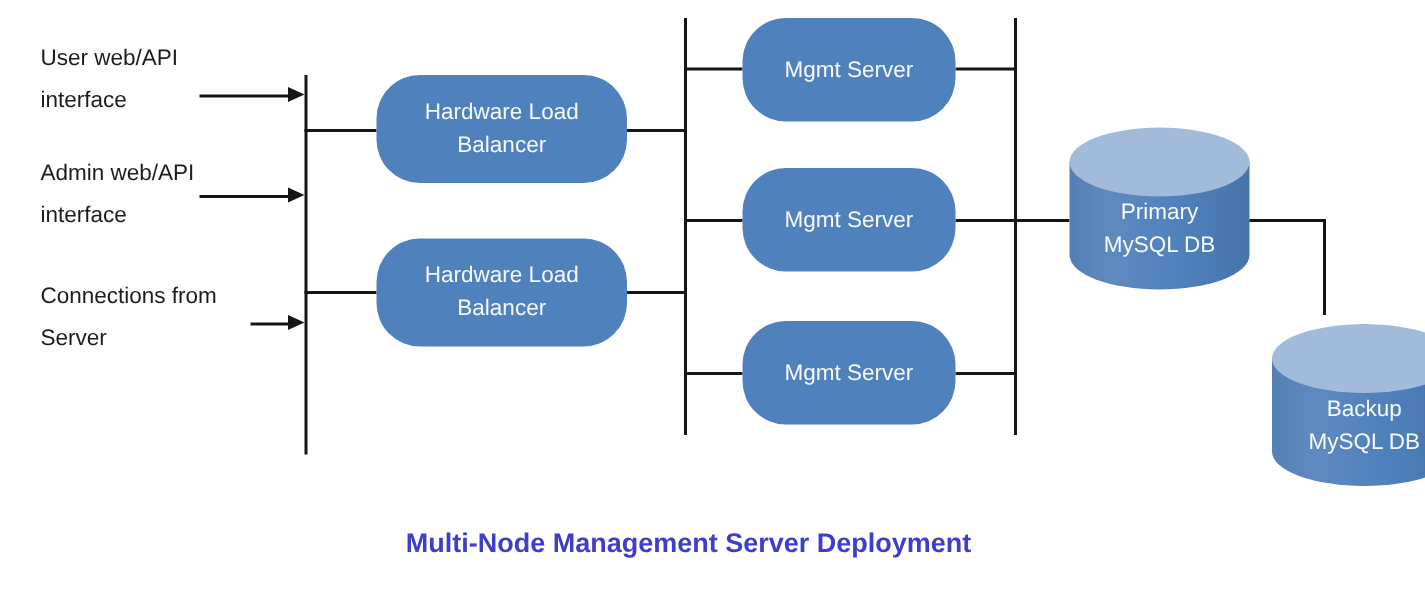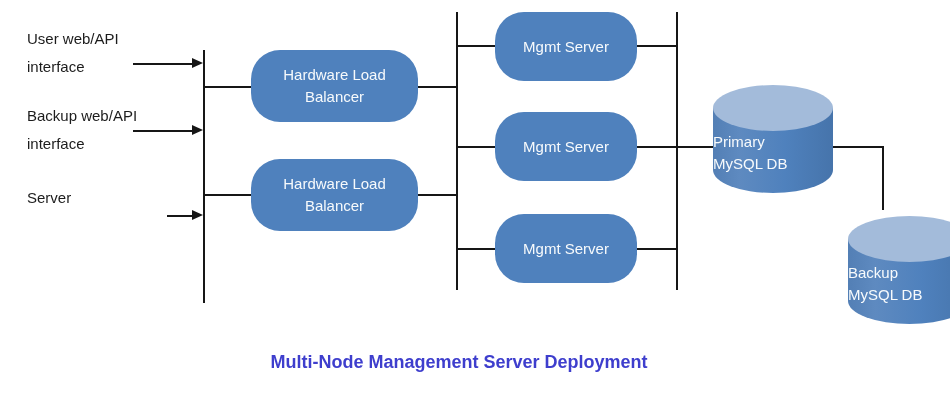--- a/index.html
+++ b/index.html
@@ -88,20 +88,21 @@
   }
   .cyl-label {
     position: absolute;
     left: 0;
     right: 0;
     top: 46px;
     z-index: 3;
     color: #f7fafc;
     font-size: 15px;
     line-height: 22px;
+    text-align: center;
   }
   
   .diagram-title {
     position: absolute;
     left: -16px;
     top: 352px;
     width: 950px;
     text-align: center;
     font-size: 18px;
     font-weight: bold;
@@ -111,24 +112,25 @@
 </head>
 <body>
 
 <div id="canvas">
 
   <div class="input-label" style="top:25px;">
     <div>User web/API</div>
     <div>interface</div>
   </div>
   <div class="input-label" style="top:102px;">
-    <div>Backup web/API</div>
+    <div>Admin web/API</div>
     <div>interface</div>
   </div>
   <div class="input-label" style="top:184px;">
+    <div>Connections from</div>
     <div>Server</div>
   </div>
 
   <div class="arrow-line" style="top:63px;  left:133px; width:61px;"></div>
   <div class="arrow-head" style="top:58px;  left:192px;"></div>
   <div class="arrow-line" style="top:130px; left:133px; width:61px;"></div>
   <div class="arrow-head" style="top:125px; left:192px;"></div>
   <div class="arrow-line" style="top:215px; left:167px; width:27px;"></div>
   <div class="arrow-head" style="top:210px; left:192px;"></div>
 

